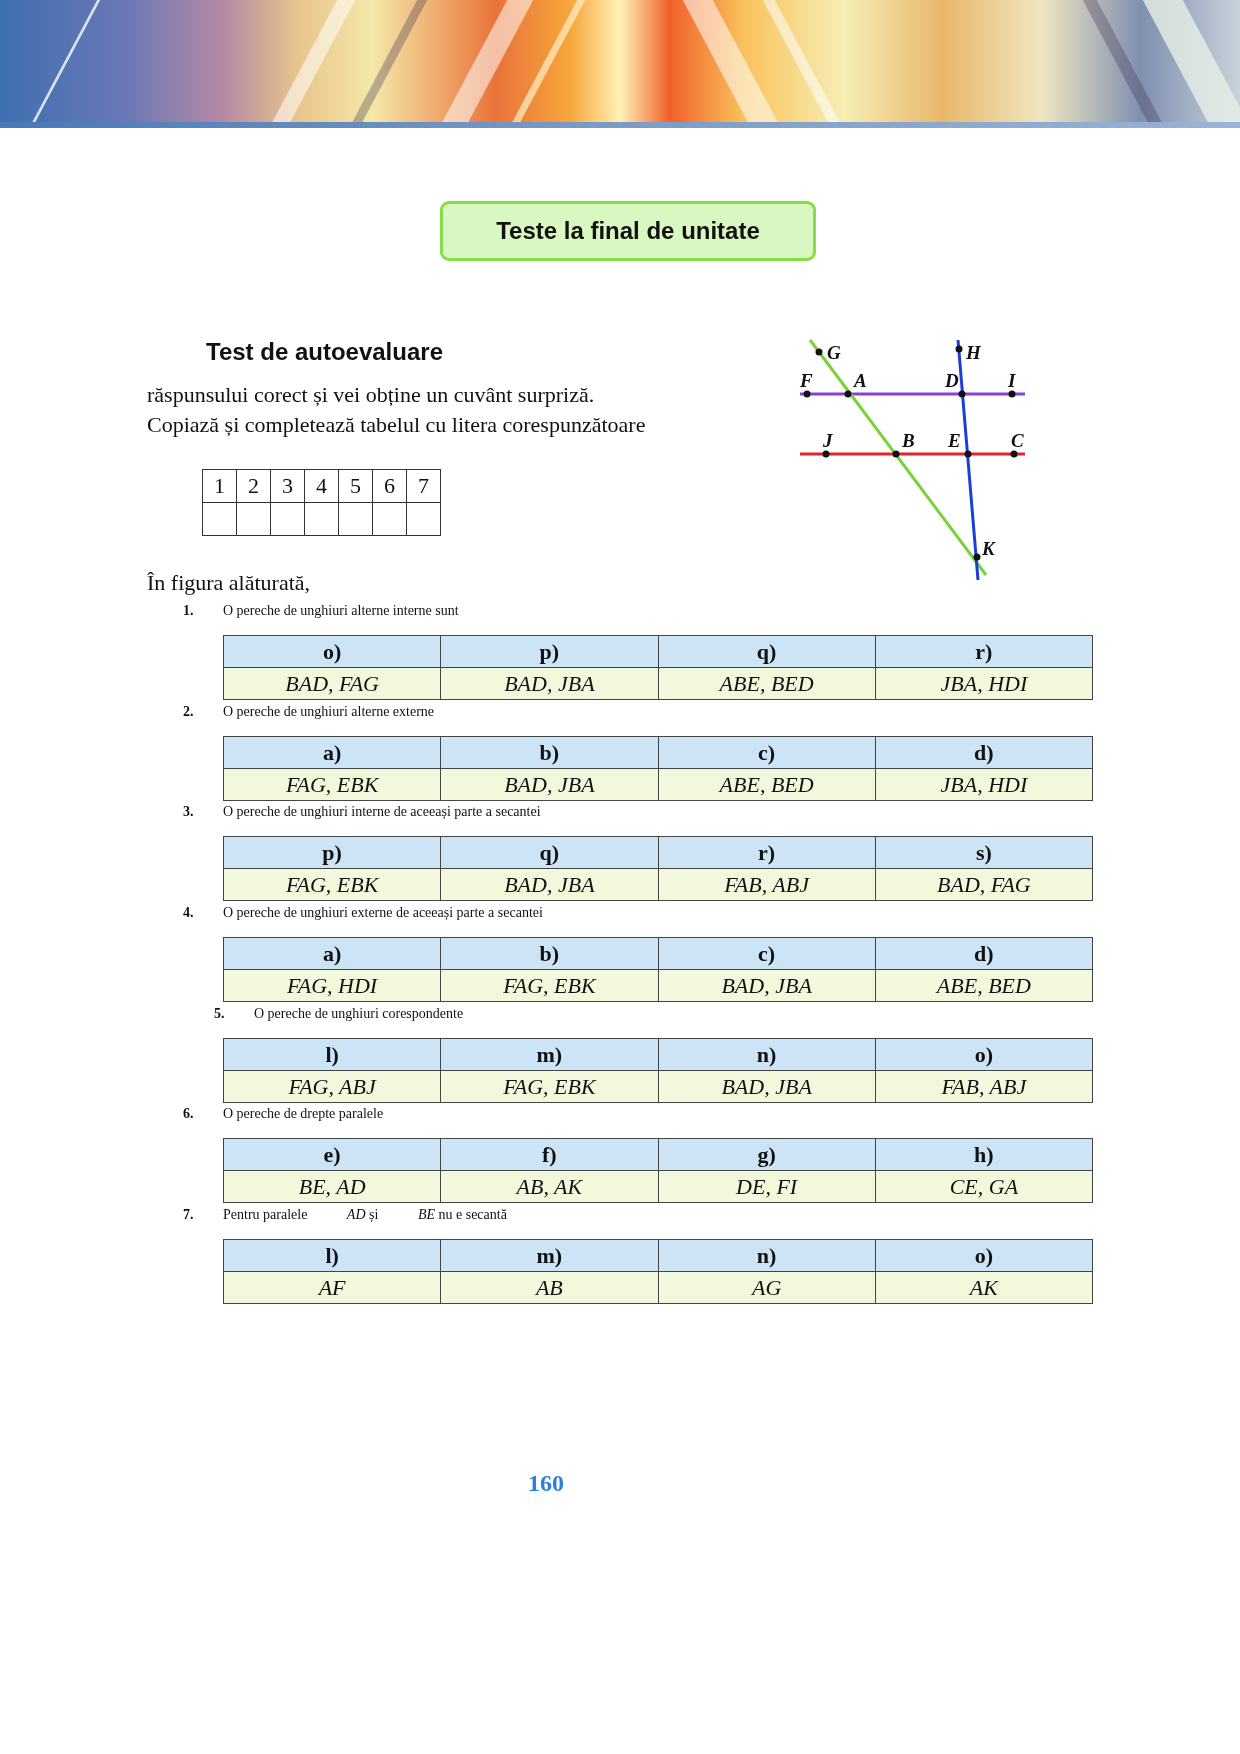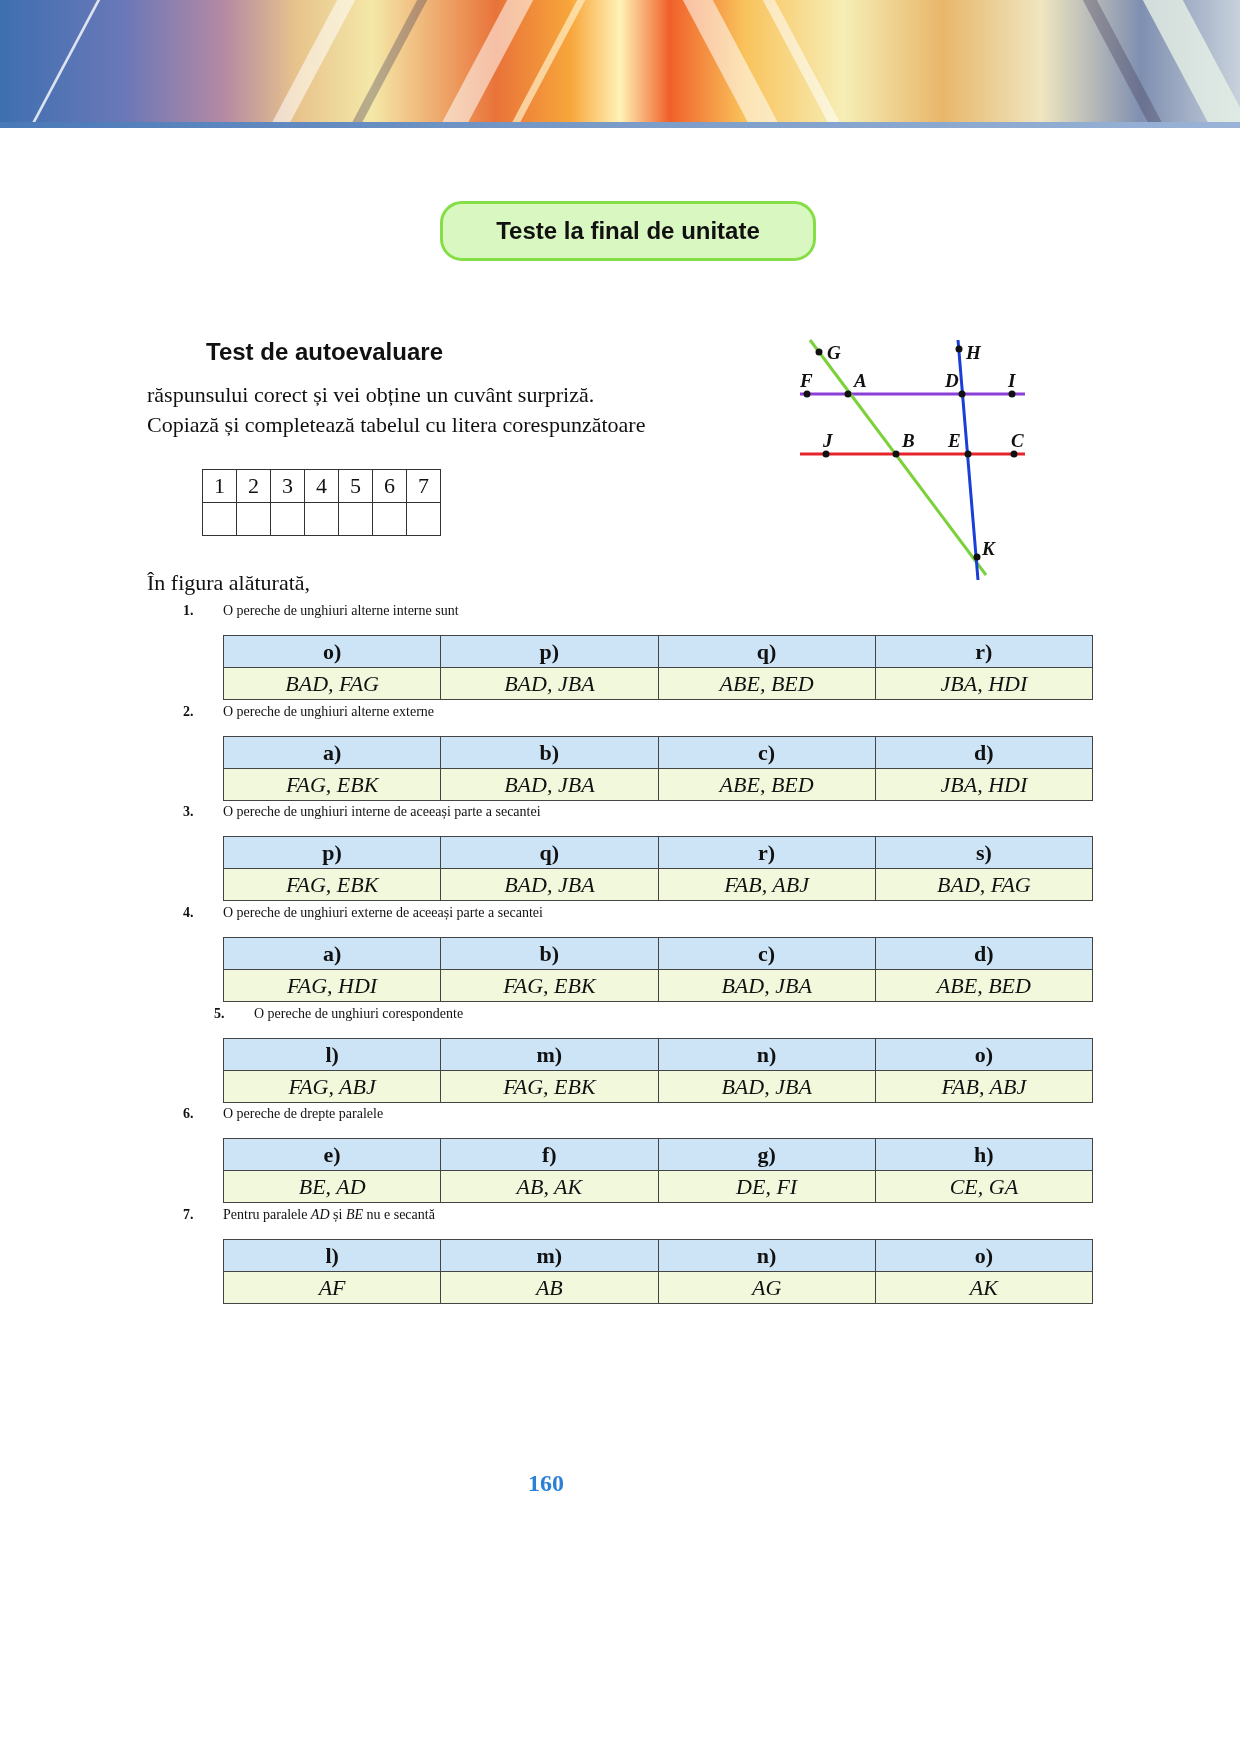--- a/index.html
+++ b/index.html
@@ -19,21 +19,21 @@
     background: rgba(255,255,255,0.55);
   }
   .banner .stripe.dark { background: rgba(70,60,90,0.35); }
   .banner .bottombar {
     position: absolute; left: 0; bottom: 0; width: 100%; height: 6px;
     background: linear-gradient(90deg, #4a79b8, #7b9cc8, #9ab3d6);
   }
   
   .title-box {
     position: absolute; left: 440px; top: 201px; width: 376px; height: 60px;
-    background: #d9f7c0; border: 3px solid #86de46; border-radius: 22px;
+    background: #d9f7c0; border: 3px solid #86de46; border-radius: 9px;
     box-sizing: border-box; display: flex; align-items: center; justify-content: center;
     font-family: "Liberation Sans", sans-serif; font-weight: bold; font-size: 24px; color: #111;
   }
   .section-title {
     position: absolute; left: 206px; top: 338px; font-family: "Liberation Sans", sans-serif;
     font-weight: bold; font-size: 24px;
   }
   .intro {
     position: absolute; left: 147px; top: 380px; width: 620px; font-size: 22px; line-height: 30px;
   }
@@ -46,21 +46,21 @@
   
   .figure { position: absolute; left: 790px; top: 335px; width: 250px; height: 250px; }
   .fig-label { font-family: "Liberation Serif", serif; font-style: italic; font-weight: bold; font-size: 19px; fill: #111; }
   .lead {
     position: absolute; left: 147px; top: 570px; font-size: 22px;
   }
   .question {
     position: absolute; left: 183px; font-size: 14px; white-space: nowrap;
   }
   .question .num { font-weight: bold; display: inline-block; width: 40px; }
-  .question i { font-style: italic; }
+  .question i { font-style: italic; margin-left: 36px; }
   .opt-table {
     position: absolute; left: 223px; width: 870px; border-collapse: collapse; table-layout: fixed;
   }
   .opt-table td {
     border: 1.5px solid #444; text-align: center; font-size: 22px; height: 31px; padding: 0;
   }
   .opt-table tr.hdr td { background: #cde4f6; font-weight: bold; }
   .opt-table tr.val td { background: #f2f8dc; font-style: italic; margin-left: 16px; }
   .page-num {
     position: absolute; left: 0; width: 1092px; top: 1470px; text-align: center;

